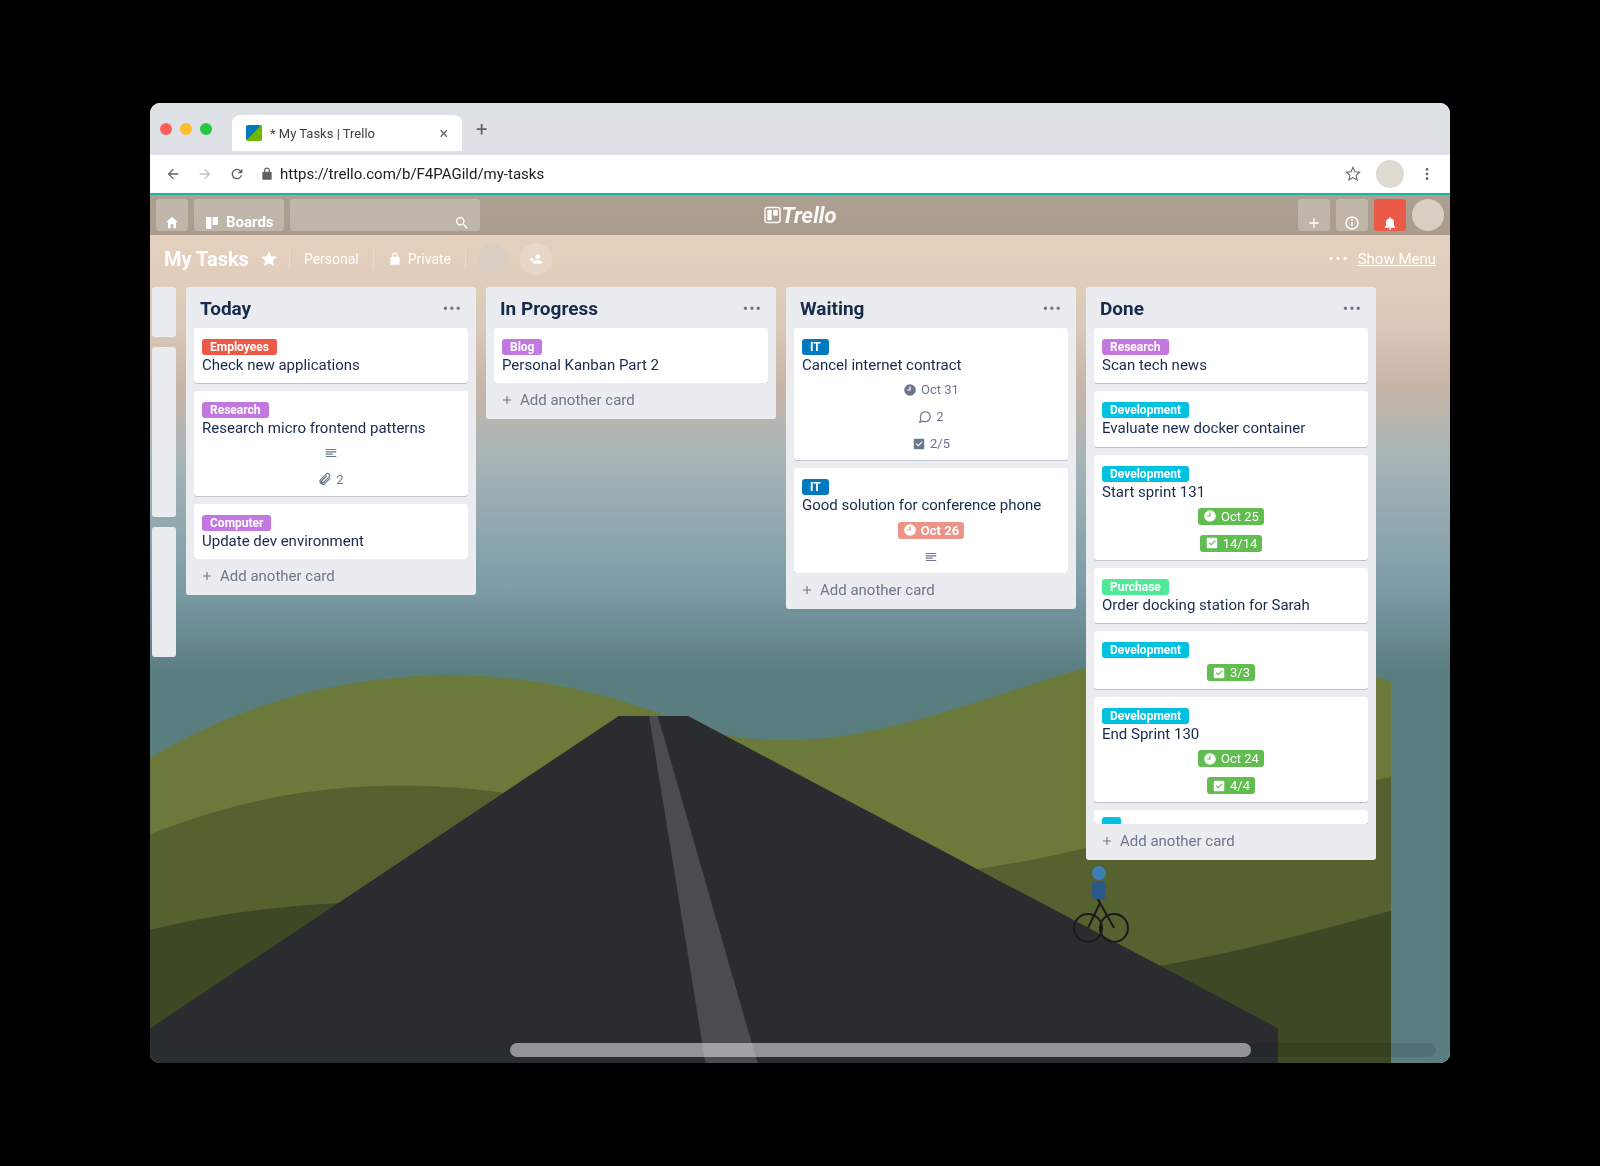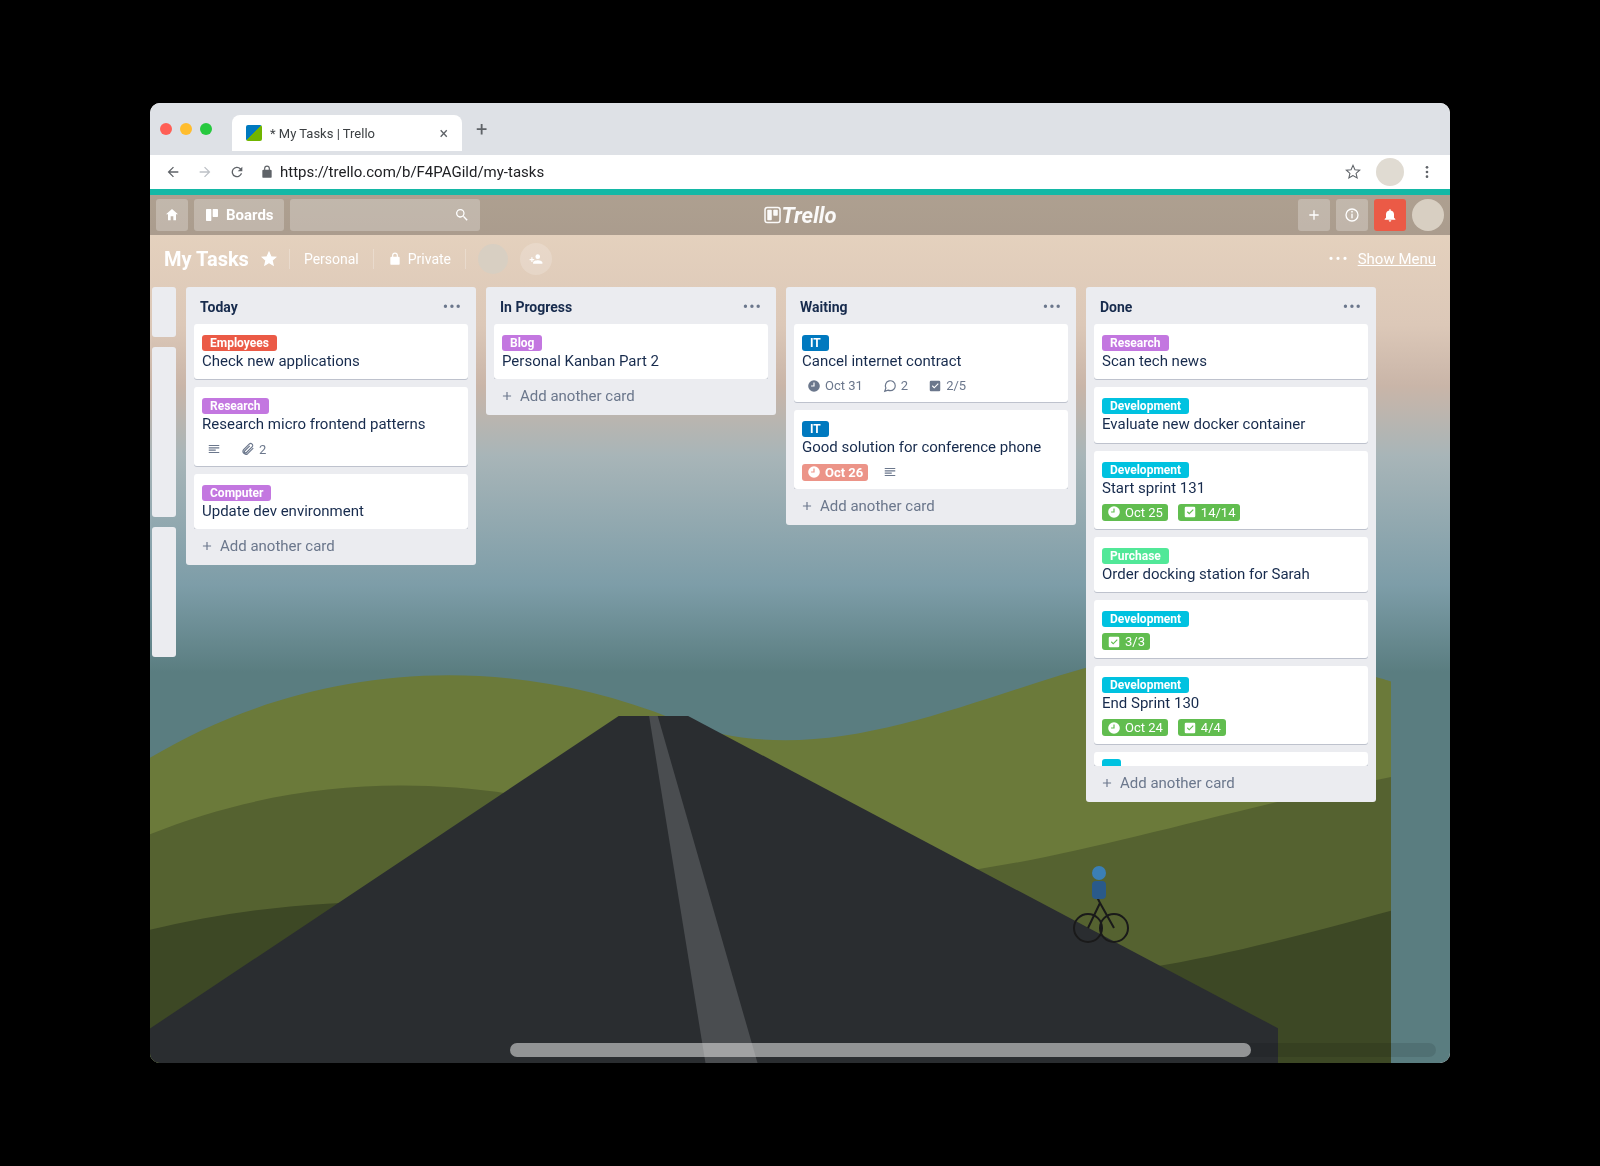--- a/index.html
+++ b/index.html
@@ -5,56 +5,56 @@
 * { margin:0; padding:0; box-sizing:border-box; font-family:-apple-system,BlinkMacSystemFont,"Segoe UI",Roboto,sans-serif; }
 body { background:#000; width:1600px; height:1166px; display:flex; align-items:center; justify-content:center; }
 .window { width:1300px; height:960px; background:#fff; border-radius:10px; overflow:hidden; box-shadow:0 20px 60px rgba(0,0,0,.5); display:flex; flex-direction:column; }
 .tabbar { height:52px; background:#dee1e6; display:flex; align-items:center; padding:0 10px; gap:8px; }
 .dots { display:flex; gap:8px; margin-right:12px; }
 .dot { width:12px; height:12px; border-radius:50%; }
 .dot.r{background:#ff5f56}.dot.y{background:#ffbd2e}.dot.g{background:#27c93f}
 .tab { background:#fff; border-radius:8px 8px 0 0; padding:8px 14px; display:flex; align-items:center; gap:8px; font-size:13px; color:#3c4043; min-width:230px; position:relative; top:4px; height:36px; }
 .tab-close { margin-left:auto; color:#5f6368; cursor:pointer; font-size:16px; }
 .newtab { color:#5f6368; font-size:20px; cursor:pointer; padding:0 6px; }
-.addrbar { height:40px; background:#fff; border-bottom:6px solid #14b8a6; display:flex; align-items:center; padding:0 14px; gap:14px; }
+.addrbar { height:40px; background:#fff; border-bottom:2px solid #14b8a6; display:flex; align-items:center; padding:0 14px; gap:14px; }
 .navico { color:#5f6368; width:18px; display:flex; justify-content:center; cursor:pointer; }
 .navico.disabled{color:#bdc1c6}
 .url { flex:1; display:flex; align-items:center; gap:6px; font-size:15px; color:#202124; }
 .lock { color:#5f6368; }
 .app { flex:1; position:relative; overflow:hidden; }
 .bg { position:absolute; inset:0; }
 .sky { position:absolute; inset:0; background:linear-gradient(180deg,#e8d5c0 0%,#dcc8b8 15%,#c9b5a8 22%,#a8b5b8 30%,#7d9da8 45%,#5a7d80 55%); }
 .hills { position:absolute; bottom:0; left:0; right:0; height:55%; }
 .road { position:absolute; bottom:0; left:0; right:0; height:40%; }
 .topbar { position:relative; height:40px; background:rgba(0,0,0,.25); display:flex; align-items:center; padding:0 6px; gap:6px; }
-.topbtn { background:rgba(255,255,255,.25); border-radius:3px; height:32px; display:flex; align-items:center; justify-content:center; color:#fff; cursor:pointer; }
+.topbtn { background:rgba(255,255,255,.25); border-radius:3px; height:32px; display:flex; align-items:flex-end; justify-content:center; color:#fff; cursor:pointer; }
 .topbtn.sq{width:32px}
 .boards-btn { padding:0 10px; gap:6px; font-weight:700; font-size:15px; }
 .search { width:190px; padding:0 10px; justify-content:flex-end; }
 .logo { position:absolute; left:50%; transform:translateX(-50%); color:rgba(255,255,255,.95); font-family:cursive; font-style:italic; font-size:22px; font-weight:700; display:flex; align-items:center; }
 .topbar-right { margin-left:auto; display:flex; gap:6px; align-items:center; }
 .notif { background:#eb5a46; }
 .avatar { width:32px; height:32px; border-radius:50%; background:#d8cfc2; overflow:hidden; cursor:pointer; }
 .boardbar { position:relative; height:48px; display:flex; align-items:center; padding:0 14px; gap:12px; color:#fff; }
 .board-title { font-size:20px; font-weight:700; }
 .bbtn { background:rgba(255,255,255,.18); border-radius:3px; padding:4px 8px; font-size:14px; display:flex; align-items:center; gap:6px; cursor:pointer; }
 .bbtn.round{width:32px;height:32px;border-radius:50%;padding:0;justify-content:center}
 .divider { width:1px; height:20px; background:rgba(255,255,255,.25); }
 .showmenu { margin-left:auto; display:flex; align-items:center; gap:8px; font-size:15px; cursor:pointer; }
 .showmenu span { text-decoration:underline; }
 .board { position:relative; padding:4px 8px; display:flex; gap:10px; align-items:flex-start; height:calc(100% - 88px); overflow-x:auto; }
 .list { background:#ebecf0; border-radius:3px; width:290px; flex-shrink:0; padding:8px; display:flex; flex-direction:column; max-height:100%; }
 .list-head { display:flex; align-items:center; justify-content:space-between; padding:2px 6px 8px; }
-.list-title { font-weight:700; font-size:14px; color:#172b4d; }
+.list-title { font-weight:700; font-size:19px; color:#172b4d; }
 .list-menu { color:#6b778c; cursor:pointer; letter-spacing:1px; }
 .cards { display:flex; flex-direction:column; gap:8px; overflow-y:auto; }
 .card { background:#fff; border-radius:3px; box-shadow:0 1px 0 rgba(9,30,66,.2); padding:8px; cursor:pointer; }
 .label { display:inline-block; padding:1px 8px; border-radius:3px; font-size:12px; font-weight:700; color:#fff; margin-bottom:0; }
 .card-text { font-size:15px; color:#172b4d; line-height:1.35; }
-.badges { display:flex; gap:10px; margin-top:6px; align-items:center; color:#6b778c; font-size:13px; }
+.badges { display:flex; gap:10px; margin-top:6px; align-items:center; color:#6b778c; font-size:13px;flex-direction:column; }
 .badge { display:flex; align-items:center; gap:4px; padding:1px 5px; border-radius:3px; }
 .badge.due-late { background:#ec9488; color:#fff;font-weight:bold; }
 .badge.due-done { background:#61bd4f; color:#fff; }
 .badge.chk-done { background:#61bd4f; color:#fff; }
 .addcard { padding:8px 6px 2px; color:#6b778c; font-size:15px; display:flex; align-items:center; gap:6px; cursor:pointer; }
 .scrollbar-x { position:absolute; bottom:6px; left:360px; right:14px; height:14px; background:rgba(0,0,0,.1); border-radius:7px; }
 .scrollbar-thumb { position:absolute; left:0; width:80%; height:100%; background:rgba(255,255,255,.5); border-radius:7px; }
 svg { display:block; }
 .ico { width:16px; height:16px; fill:currentColor; }
 .ico14 { width:14px; height:14px; }

